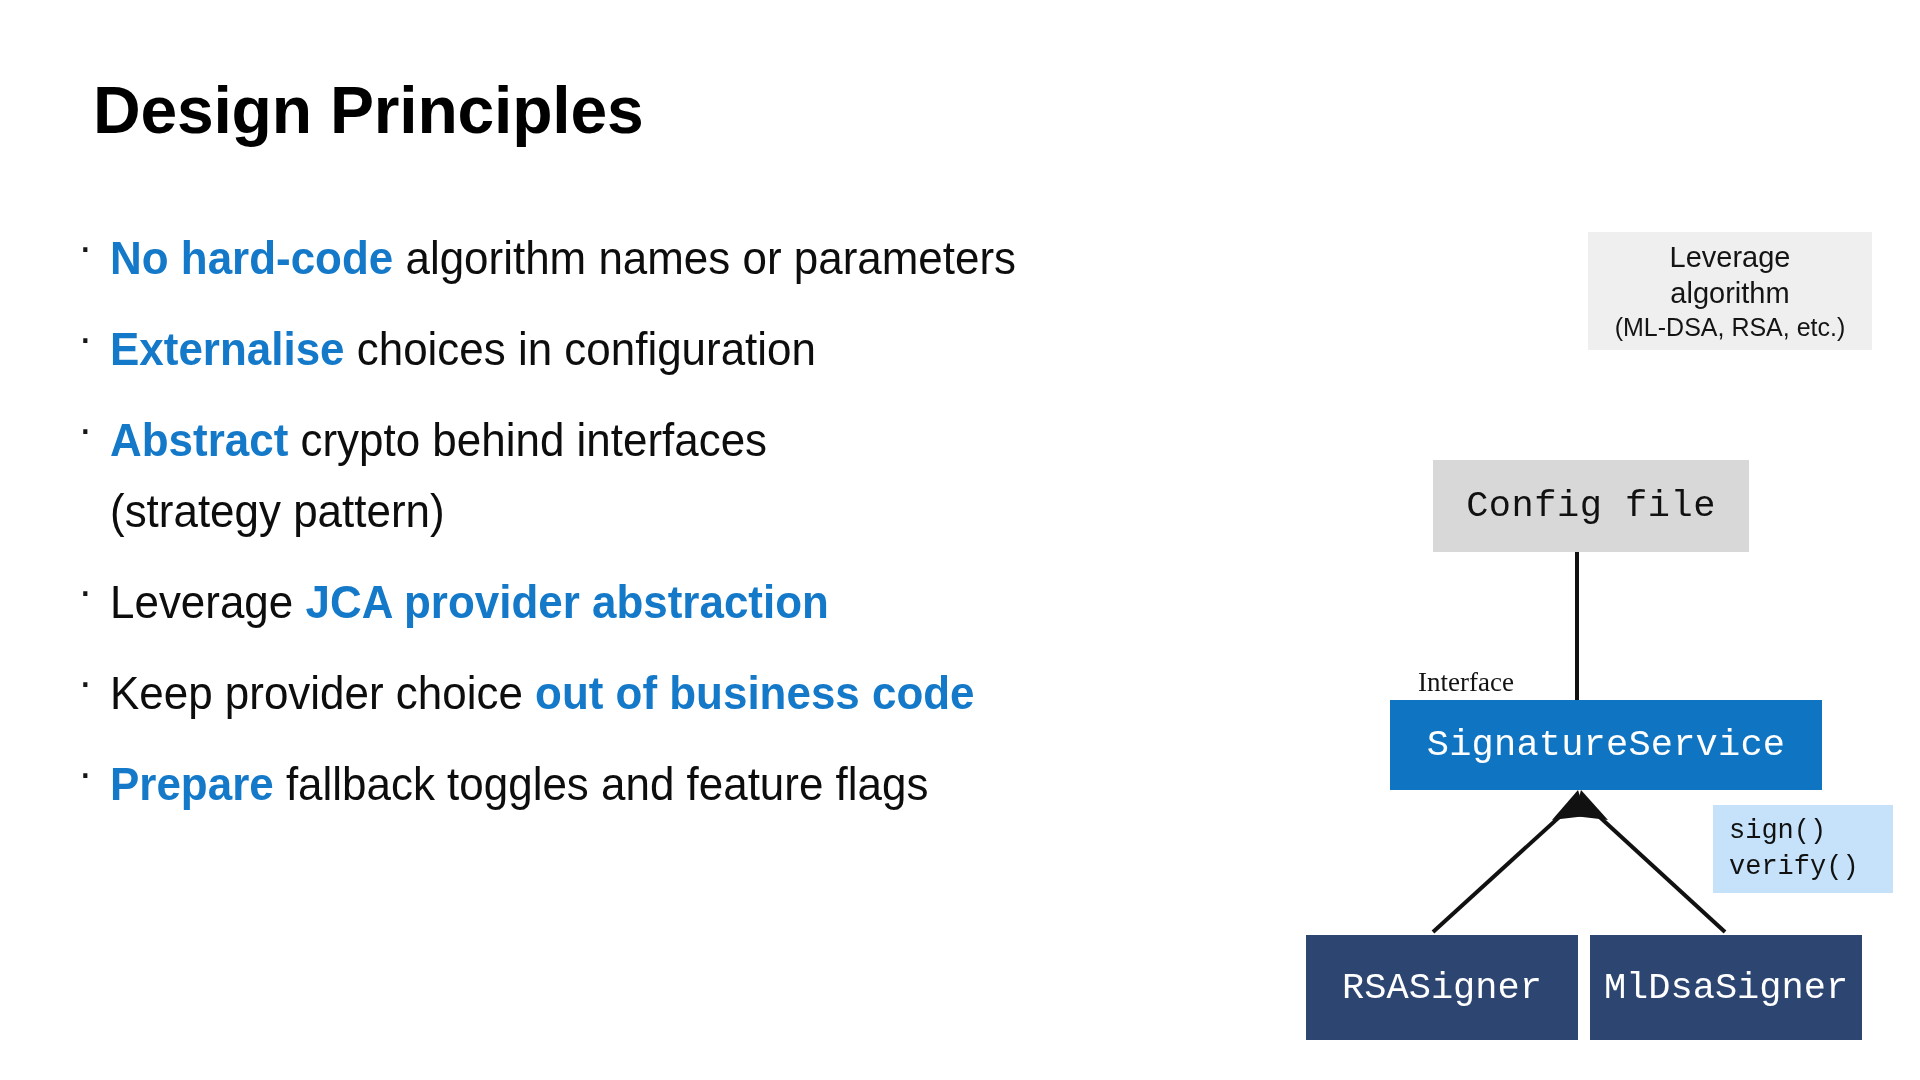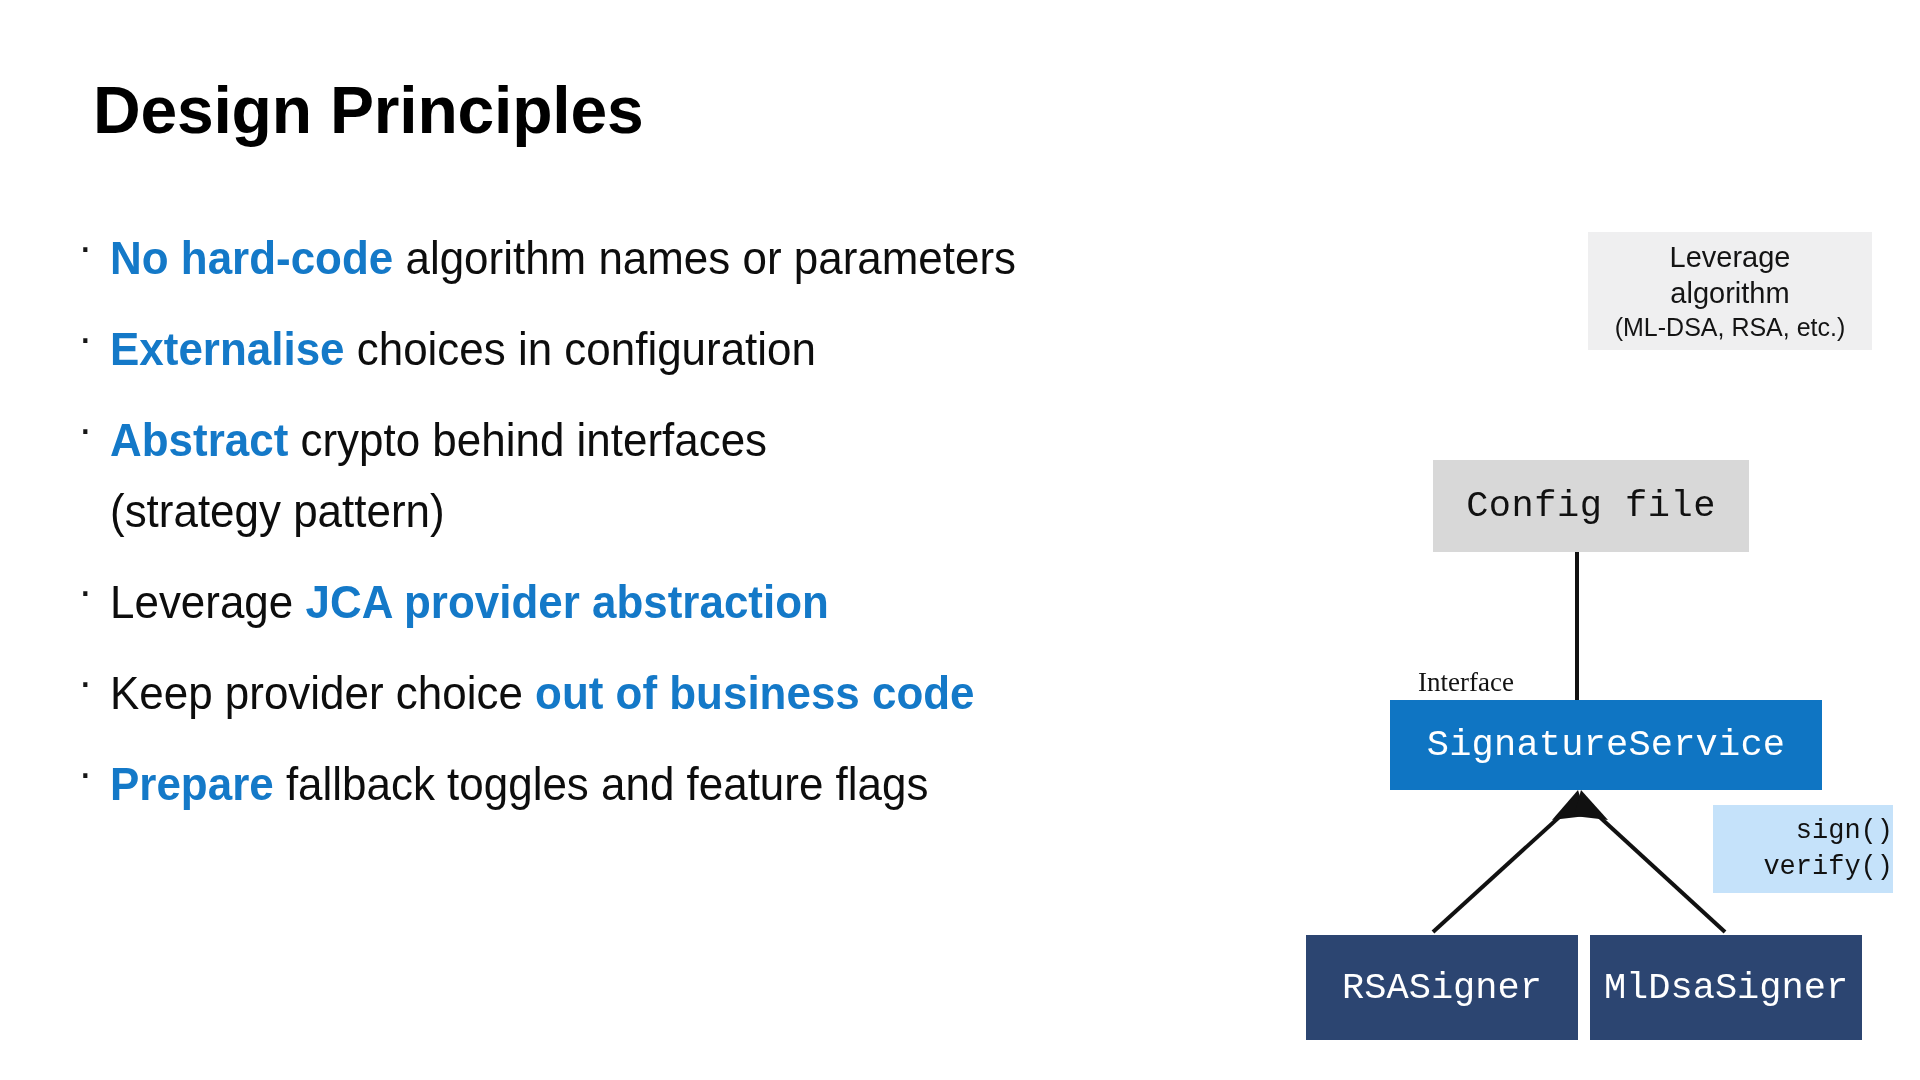--- a/index.html
+++ b/index.html
@@ -155,22 +155,23 @@
     left: 443px;
     top: 585px;
     width: 180px;
     height: 88px;
     background: #c5e2fa;
     color: #111111;
     font-size: 27px;
     line-height: 36px;
     font-family: "Liberation Mono", monospace;
     flex-direction: column;
-    align-items: flex-end;
+    align-items: flex-start;
     justify-content: center;
+    padding-left: 16px;
   }
 
   #node-rsasigner {
     left: 20px;
     top: 715px;
     width: 272px;
     height: 105px;
     background: #2c4571;
     color: #ffffff;
     font-size: 37px;

